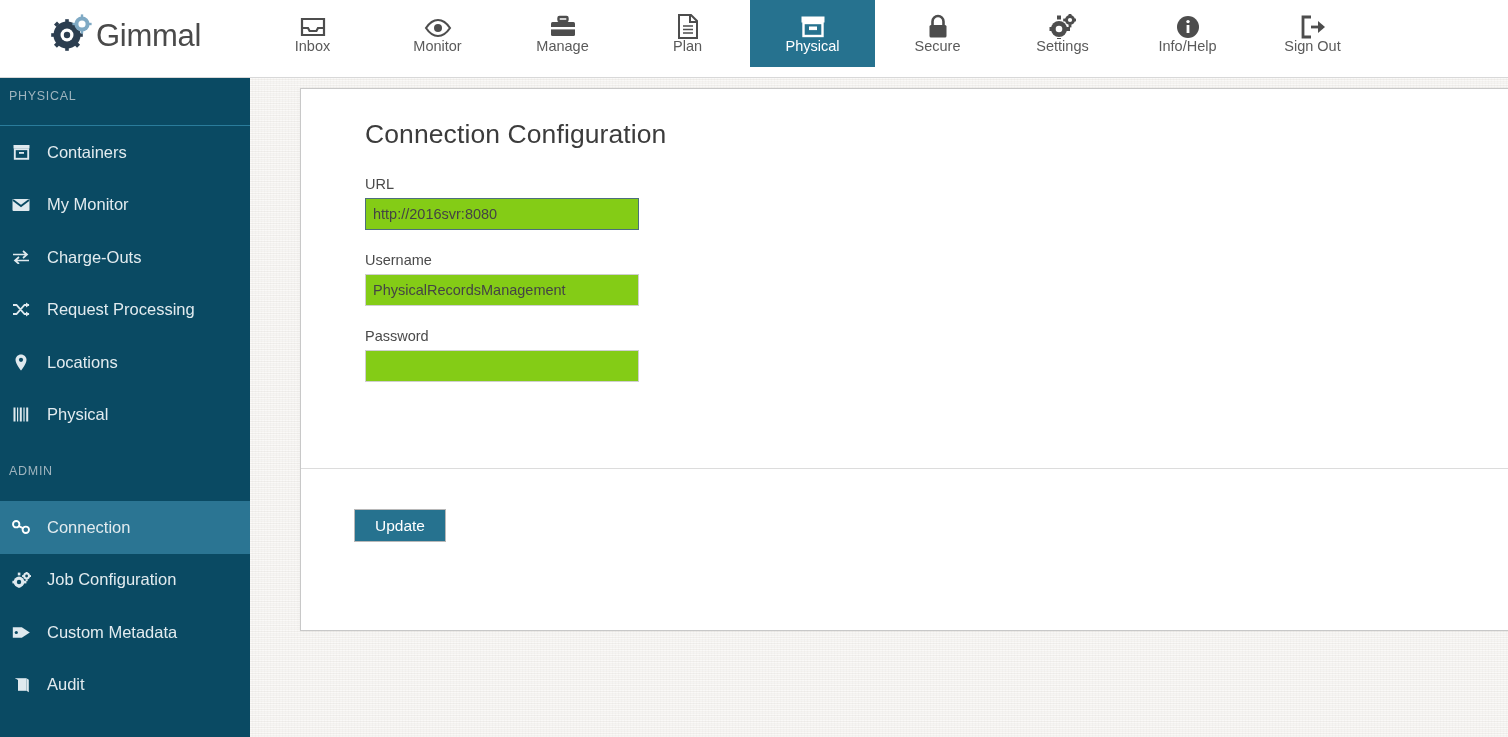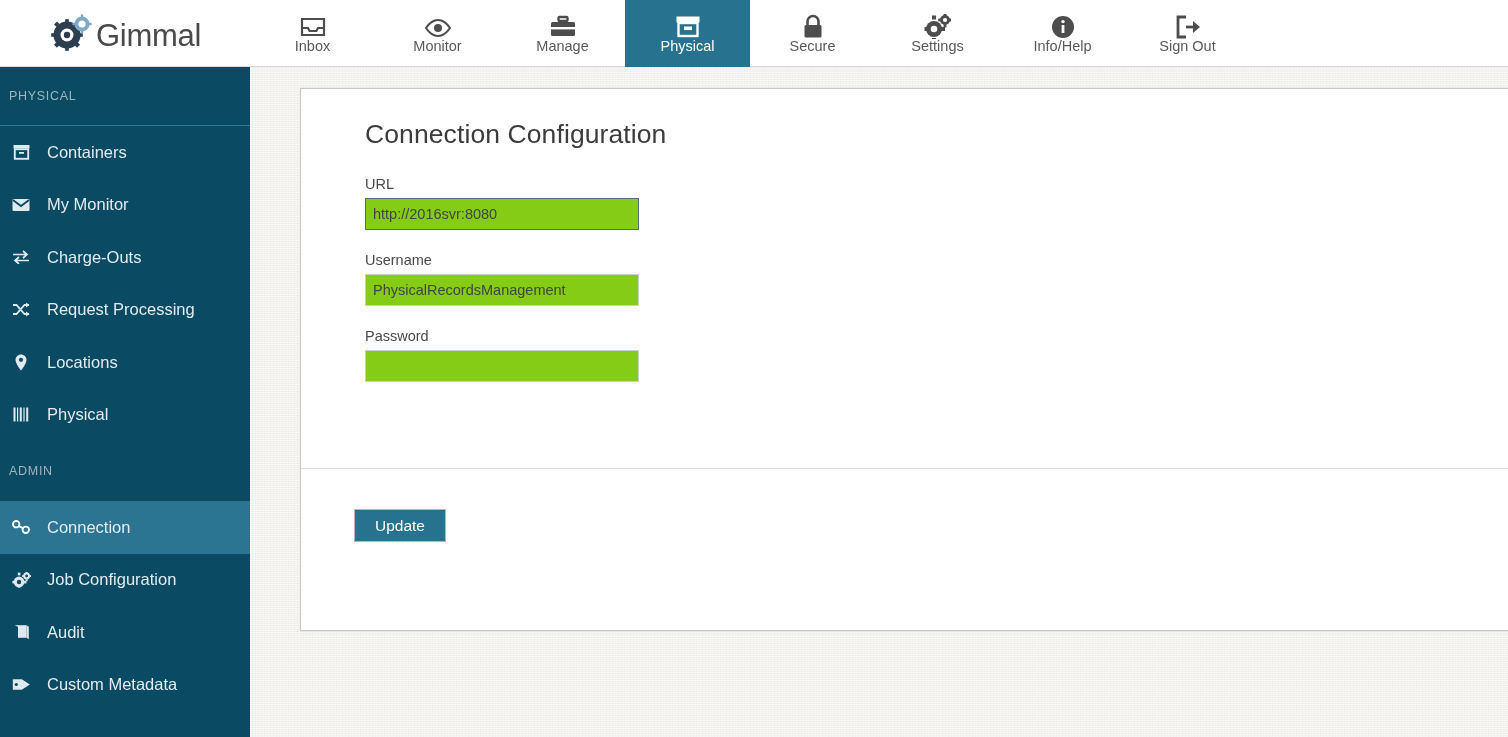--- a/index.html
+++ b/index.html
@@ -17,21 +17,21 @@
     background-color:#f4f2ef;
     background-image:
       repeating-linear-gradient(0deg, rgba(0,0,0,0.014) 0px, rgba(0,0,0,0.014) 1px, transparent 1px, transparent 3px),
       repeating-linear-gradient(90deg, rgba(0,0,0,0.014) 0px, rgba(0,0,0,0.014) 1px, transparent 1px, transparent 3px),
       repeating-linear-gradient(0deg, rgba(255,255,255,0.5) 0px, rgba(255,255,255,0.5) 1px, transparent 1px, transparent 2px);
   }
 
   
   #topnav {
     position:absolute; top:0; left:0;
-    width:1508px; height:67px;
+    width:1508px; height:78px;
     background:#ffffff;
     border-bottom:1px solid #d8d8d8;
     z-index:5;
   }
   #logo {
     position:absolute; left:0; top:0;
     width:250px; height:67px;
     display:flex; align-items:center; justify-content:center;
   }
   #logo .gear-wrap { position:relative; width:46px; height:40px; margin-right:1px; }
@@ -218,20 +218,30 @@
         <span class="ico">
           <svg width="26" height="24" viewBox="0 0 26 24">
               <rect x="1" y="7" width="24" height="14" rx="1.5" fill="#4d4d4d"></rect>
               <rect x="8.5" y="2" width="9" height="4" rx="1" fill="none" stroke="#4d4d4d" stroke-width="2.4"></rect>
               <rect x="1" y="12" width="24" height="2.4" fill="#ffffff"></rect>
             </svg>
         </span>
         <span class="lbl">Manage</span>
       </div>
 
+      <div class="navitem">
+        <span class="ico">
+          <svg width="22" height="25" viewBox="0 0 22 25">
+              <path d="M2 1h12l6 6v17H2z" fill="none" stroke="#4d4d4d" stroke-width="2"></path>
+              <path d="M13 1.5v6.5h6.5" fill="none" stroke="#4d4d4d" stroke-width="2"></path>
+              <path d="M6 12h10M6 15.5h10M6 19h10" stroke="#4d4d4d" stroke-width="1.7"></path>
+            </svg>
+        </span>
+        <span class="lbl">Plan</span>
+      </div>
 
       <div class="navitem active">
         <span class="ico">
           <svg width="26" height="24" viewBox="0 0 26 24">
               <rect x="2" y="2" width="22" height="5" fill="#ffffff"></rect>
               <rect x="3.5" y="8" width="19" height="13" fill="none" stroke="#ffffff" stroke-width="2.4"></rect>
               <rect x="9.5" y="12" width="7" height="2.6" fill="#ffffff"></rect>
             </svg>
         </span>
         <span class="lbl">Physical</span>
@@ -399,39 +409,39 @@
               <rect x="17.2" y="3.1" width="2" height="1.9"></rect>
             </g>
           <circle cx="14.6" cy="4" r="1.4" fill="#0a4a63"></circle>
         </svg>
       </span>
       <span>Job Configuration</span>
     </div>
 
     <div class="side-item">
       <span class="sico">
+        <svg width="19" height="15" viewBox="0 0 19 15">
+            <path d="M0.8 2.2h9l8 5.3-8 5.3h-9z" fill="#dfe9ee"></path>
+            <circle cx="4.3" cy="7.5" r="1.6" fill="#0a4a63"></circle>
+          </svg>
+      </span>
+      <span>Custom Metadata</span>
+    </div>
+
+    <div class="side-item">
+      <span class="sico">
         <svg width="17" height="16" viewBox="0 0 17 16">
             <path d="M2 1.2h11.5v12.6H2z" fill="#dfe9ee"></path>
             <path d="M2 1.2L5 3v12.6l-3-1.8z" fill="#0a4a63"></path>
             <path d="M13.5 1.2l2.3 1.6v12.5l-2.3-1.5z" fill="#dfe9ee"></path>
           </svg>
       </span>
       <span>Audit</span>
     </div>
 
-    <div class="side-item">
-      <span class="sico">
-        <svg width="19" height="15" viewBox="0 0 19 15">
-            <path d="M0.8 2.2h9l8 5.3-8 5.3h-9z" fill="#dfe9ee"></path>
-            <circle cx="4.3" cy="7.5" r="1.6" fill="#0a4a63"></circle>
-          </svg>
-      </span>
-      <span>Custom Metadata</span>
-    </div>
-
   </div>
 
   <div id="card">
     <div id="cardBody">
 
       <div id="title">Connection Configuration</div>
 
       <div class="field">
         <label>URL</label>
         <input class="focused" type="text" value="http://2016svr:8080" style="">

